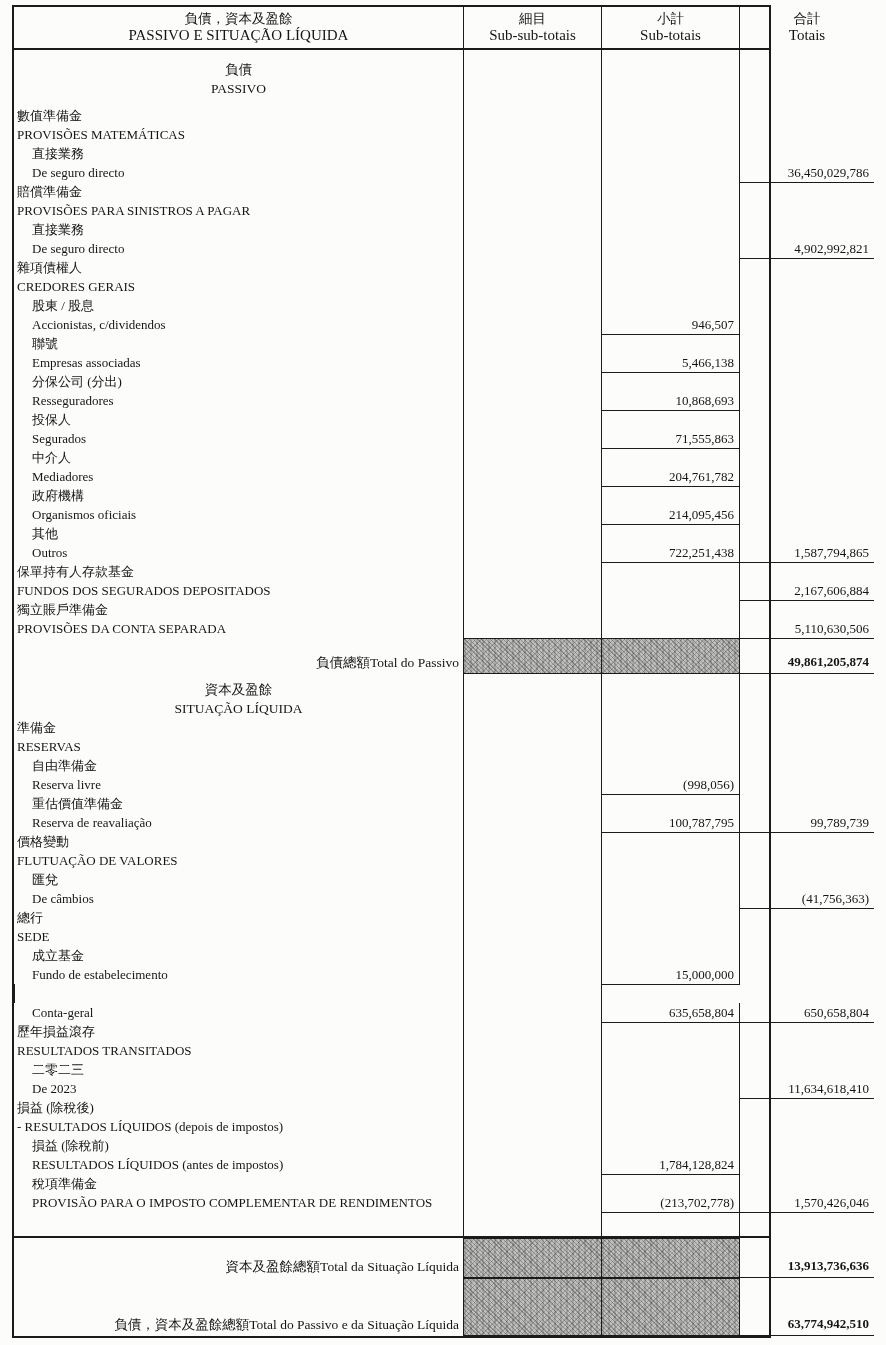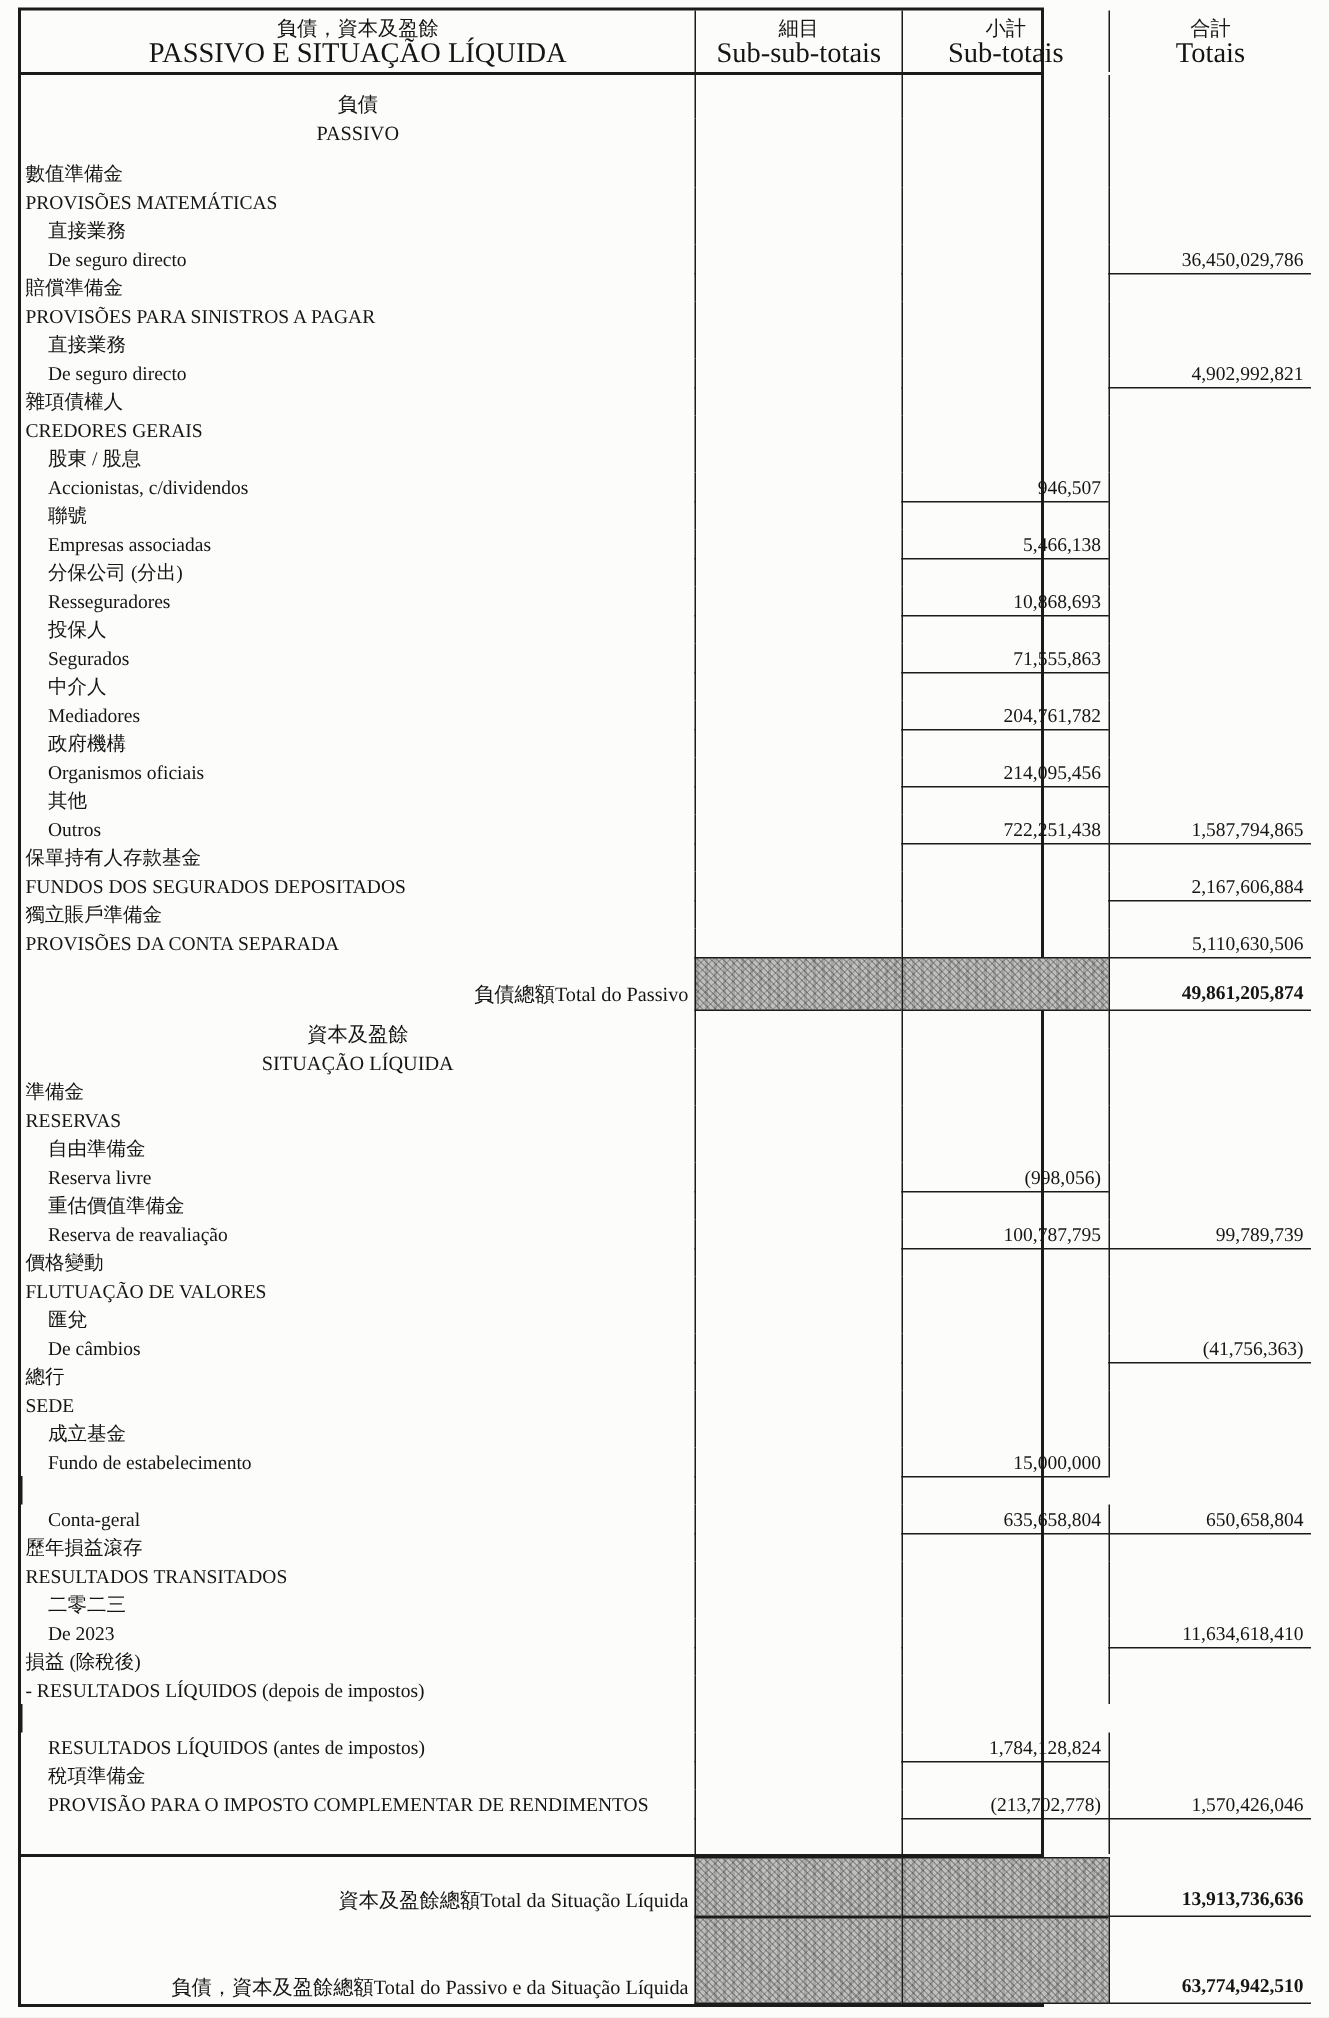--- a/index.html
+++ b/index.html
@@ -3,29 +3,29 @@
 <meta charset="utf-8">
 <style>
   * { box-sizing: border-box; margin: 0; padding: 0; }
   html,body { background:#e9e9e9; }
   .page{
     position:relative; width:886px; height:1345px; margin:0 auto;
     background:#fcfcfa; color:#151515;
     font-family:"Liberation Serif","DejaVu Serif",serif;
   }
   .table{
-    position:absolute; left:12px; top:5px; width:684px;
+    position:absolute; left:12px; top:5px; width:759px;
     border:2px solid #1b1b1b; background:#fcfcfa;
   }
   .grid{ display:grid; grid-template-columns:449px 138px 138px 135px; }
   
   .hdr{ border-bottom:2px solid #1b1b1b; }
   .hc{ text-align:center; padding:3px 0 4px; font-size:13.5px; line-height:17px; }
   .hc + .hc{ border-left:1.5px solid #1b1b1b; }
-  .hc .pt{ font-size:19px; }
+  .hc .pt{ font-size:15px; }
   
   .row{ height:19px; }
   .cell{ font-size:13px; line-height:19px; white-space:nowrap; }
   .c2,.c3,.c4{ border-left:1.5px solid #1b1b1b; }
   .c1{ padding-left:3px; }
   .c1.ind{ padding-left:18px; }
   .c1.ctr{ text-align:center; padding-left:0; font-size:13.5px; }
   .num{ text-align:right; padding-right:5px; }
   .ul{ border-bottom:1.5px solid #1b1b1b; }
   
@@ -418,20 +418,21 @@
           <div class="cell c3 num"></div>
           <div class="cell c4 num"></div>
         </div>
         <div class="grid row">
           <div class="cell c1">- RESULTADOS LÍQUIDOS (depois de impostos)</div>
           <div class="cell c2"></div>
           <div class="cell c3 num"></div>
           <div class="cell c4 num"></div>
         </div>
         <div class="grid row">
+          <div class="cell c1 ind">損益 (除稅前)</div>
           <div class="cell c2"></div>
           <div class="cell c3 num"></div>
           <div class="cell c4 num"></div>
         </div>
         <div class="grid row">
           <div class="cell c1 ind">RESULTADOS LÍQUIDOS (antes de impostos)</div>
           <div class="cell c2"></div>
           <div class="cell c3 num ul">1,784,128,824</div>
           <div class="cell c4 num"></div>
         </div>

